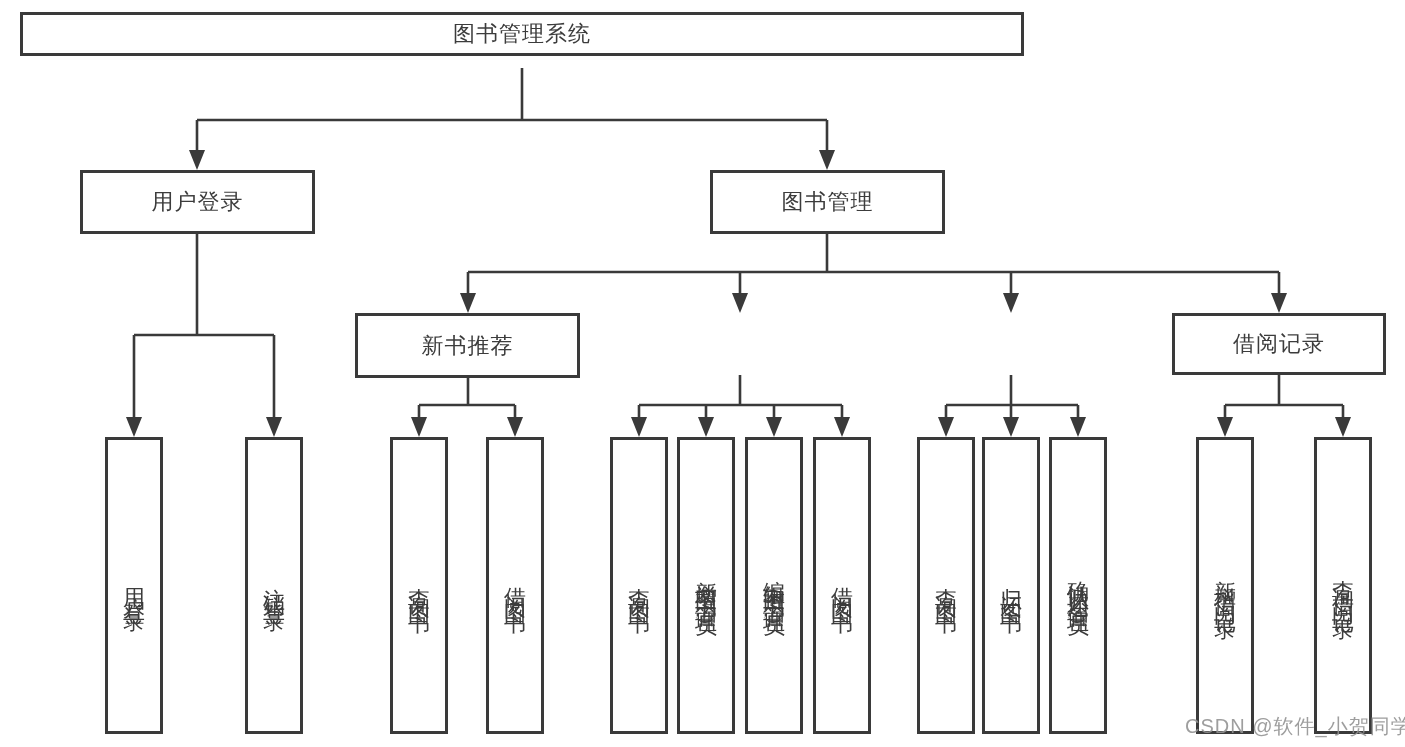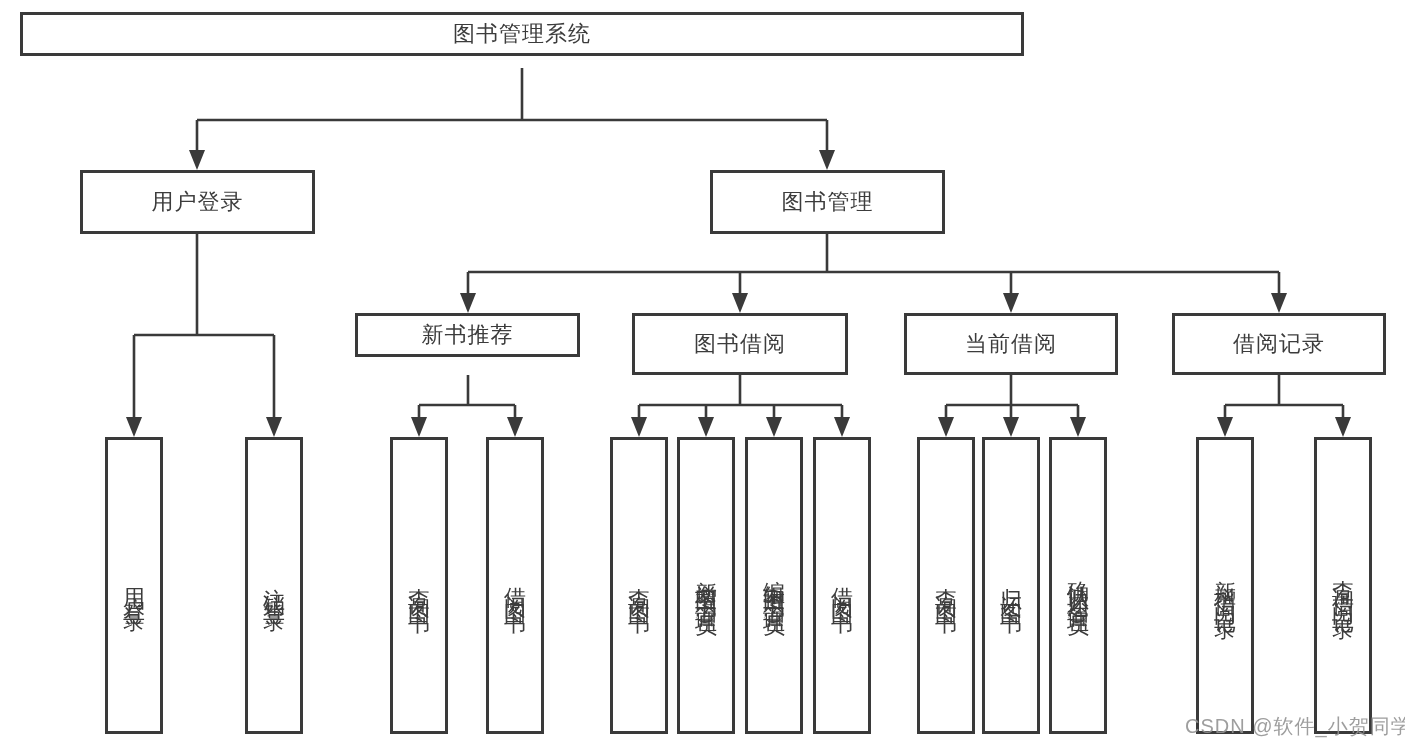--- a/index.html
+++ b/index.html
@@ -95,28 +95,22 @@
     <span>图书管理系统</span>
   </div>
 
   <div class="node" style="left:80px;top:170px;width:235px;height:64px;">
     <span>用户登录</span>
   </div>
   <div class="node" style="left:710px;top:170px;width:235px;height:64px;">
     <span>图书管理</span>
   </div>
 
-  <div class="node" style="left:355px;top:313px;width:225px;height:44px;">
+  <div class="node" style="left:355px;top:313px;width:225px;height:65px;">
     <span>新书推荐</span>
-  </div>
-  <div class="node" style="left:632px;top:313px;width:216px;height:62px;">
-    <span>图书借阅</span>
-  </div>
-  <div class="node" style="left:904px;top:313px;width:214px;height:62px;">
-    <span>当前借阅</span>
   </div>
   <div class="node" style="left:1172px;top:313px;width:214px;height:62px;">
     <span>借阅记录</span>
   </div>
 
   <div class="vnode" style="left:105px;top:437px;width:58px;height:297px;">
     <span class="vtext">用户登录</span>
   </div>
   <div class="vnode" style="left:245px;top:437px;width:58px;height:297px;">
     <span class="vtext">注销登录</span>

